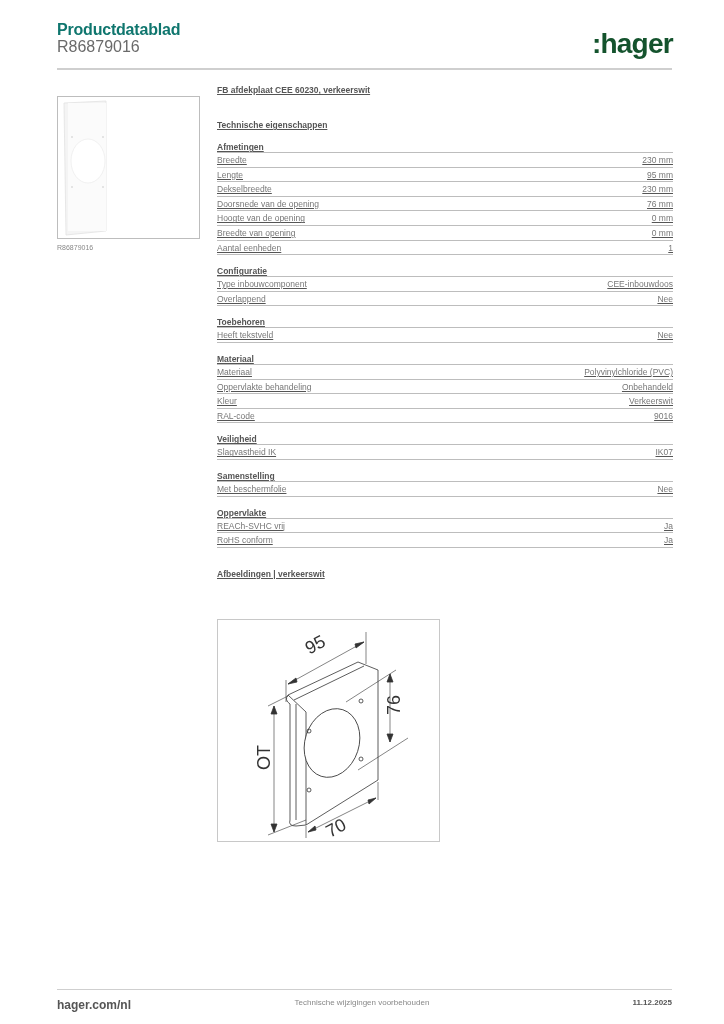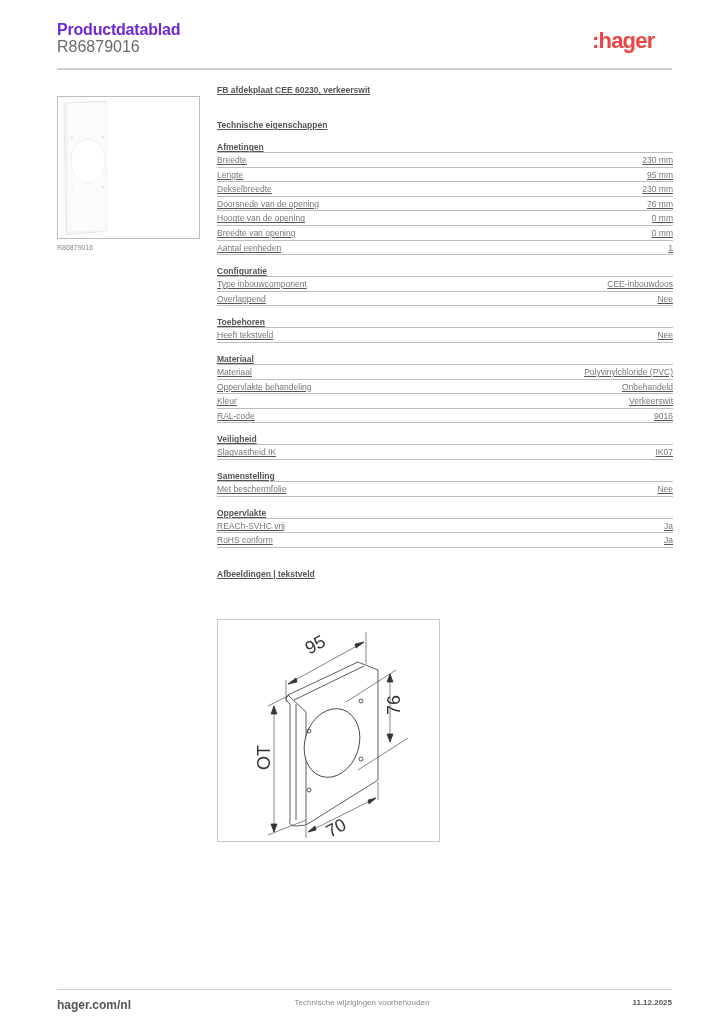--- a/index.html
+++ b/index.html
@@ -1,21 +1,21 @@
 <!DOCTYPE html>
 <html><head>
   <meta charset="utf-8">
   <style>
     * { margin: 0; padding: 0; box-sizing: border-box; }
     html, body { width: 724px; height: 1024px; background: #ffffff; }
     body { position: relative; font-family: "Liberation Sans", sans-serif; color: #555; overflow: hidden; }
 
-    .header-title { position: absolute; left: 57px; top: 21px; font-size: 16px; font-weight: bold; color: #6d28d9; letter-spacing: -0.2px; }
+    .header-title { position: absolute; left: 57px; top: 21px; font-size: 16px; font-weight: bold; color: #0f766e; letter-spacing: -0.2px; }
     .header-code { position: absolute; left: 57px; top: 38px; font-size: 16px; color: #6a6a6a; }
-    .logo { position: absolute; left: 592px; top: 28px; font-size: 22px; font-weight: bold; color: #ef4444; letter-spacing: -0.8px; }
+    .logo { position: absolute; left: 592px; top: 28px; font-size: 28px; font-weight: bold; color: #14532d; letter-spacing: -0.8px; }
     .header-rule { position: absolute; left: 57px; top: 68px; width: 615px; height: 2px; background: #cfcfcf; }
 
     .thumb { position: absolute; left: 57px; top: 96px; width: 143px; height: 143px; border: 1px solid #bdbdbd; background: #fff; }
     .thumb svg { position: absolute; left: 0; top: 0; }
     .thumb-caption { position: absolute; left: 57px; top: 244px; font-size: 7px; color: #888; }
 
     .content { position: absolute; left: 217px; top: 84px; width: 456px; text-decoration: underline; }
     .product-name { font-size: 8.5px; font-weight: bold; color: #555; height: 12px; line-height: 12px; }
     .tech-title { font-size: 8.5px; font-weight: bold; color: #555; margin-top: 23px; height: 12px; line-height: 12px; }
 
@@ -151,21 +151,21 @@
     <div class="row">
         <span>REACh-SVHC vrij</span>
         <span class="val">Ja</span>
       </div>
     <div class="row">
         <span>RoHS conform</span>
         <span class="val">Ja</span>
       </div>
   </div>
 
-  <div class="images-title">Afbeeldingen | tekstveld</div>
+  <div class="images-title">Afbeeldingen | verkeerswit</div>
 </div>
 
 <div class="drawing">
   <svg width="223" height="223" viewBox="0 0 223 223" fill="none" stroke="#333" stroke-width="0.8">
 
     <polygon points="70,75 140,42 160,50 160,160 88,205 88,92" fill="#fff" stroke="#333"></polygon>
 
     <path d="M70,75 Q66,80 72,84 L72,200 Q70,206 78,206 L88,205"></path>
     <path d="M76,80 L146,46"></path>
     <line x1="78" y1="84" x2="78" y2="200"></line>

